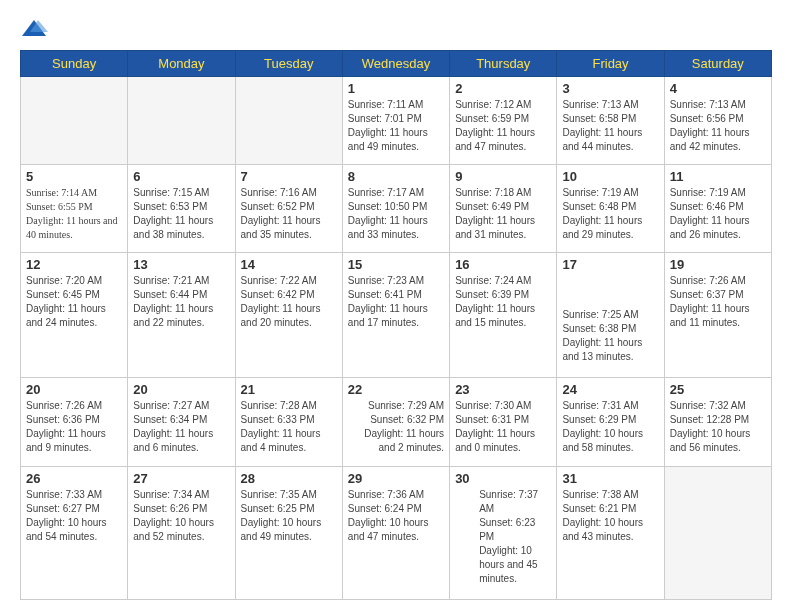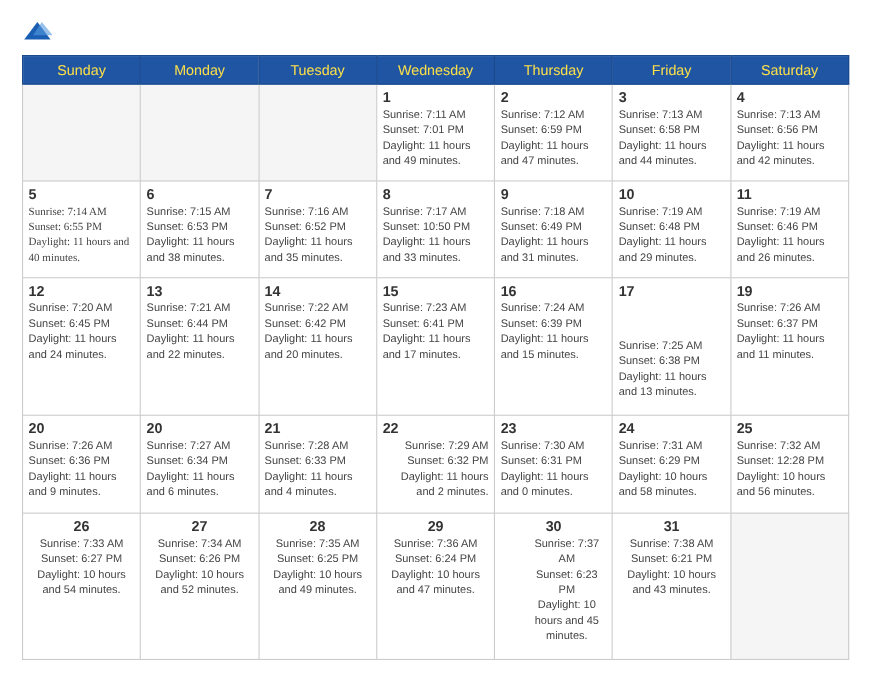--- a/index.html
+++ b/index.html
@@ -93,21 +93,20 @@
     .cell-info {
       font-size: 10px;
       color: #444;
       line-height: 1.4;
     }
     .empty-cell {
       background: #f5f5f5;
     }
     tr:last-child td {
       height: 72px;
-      text-align: center;
     }
   </style>
 </head>
 <body>
 
 <div class="page">
   <div class="header">
     <div class="logo">
       <svg class="logo-icon" viewBox="0 0 28 28">
         <rect x="0" y="0" width="28" height="28" fill="white"></rect>

